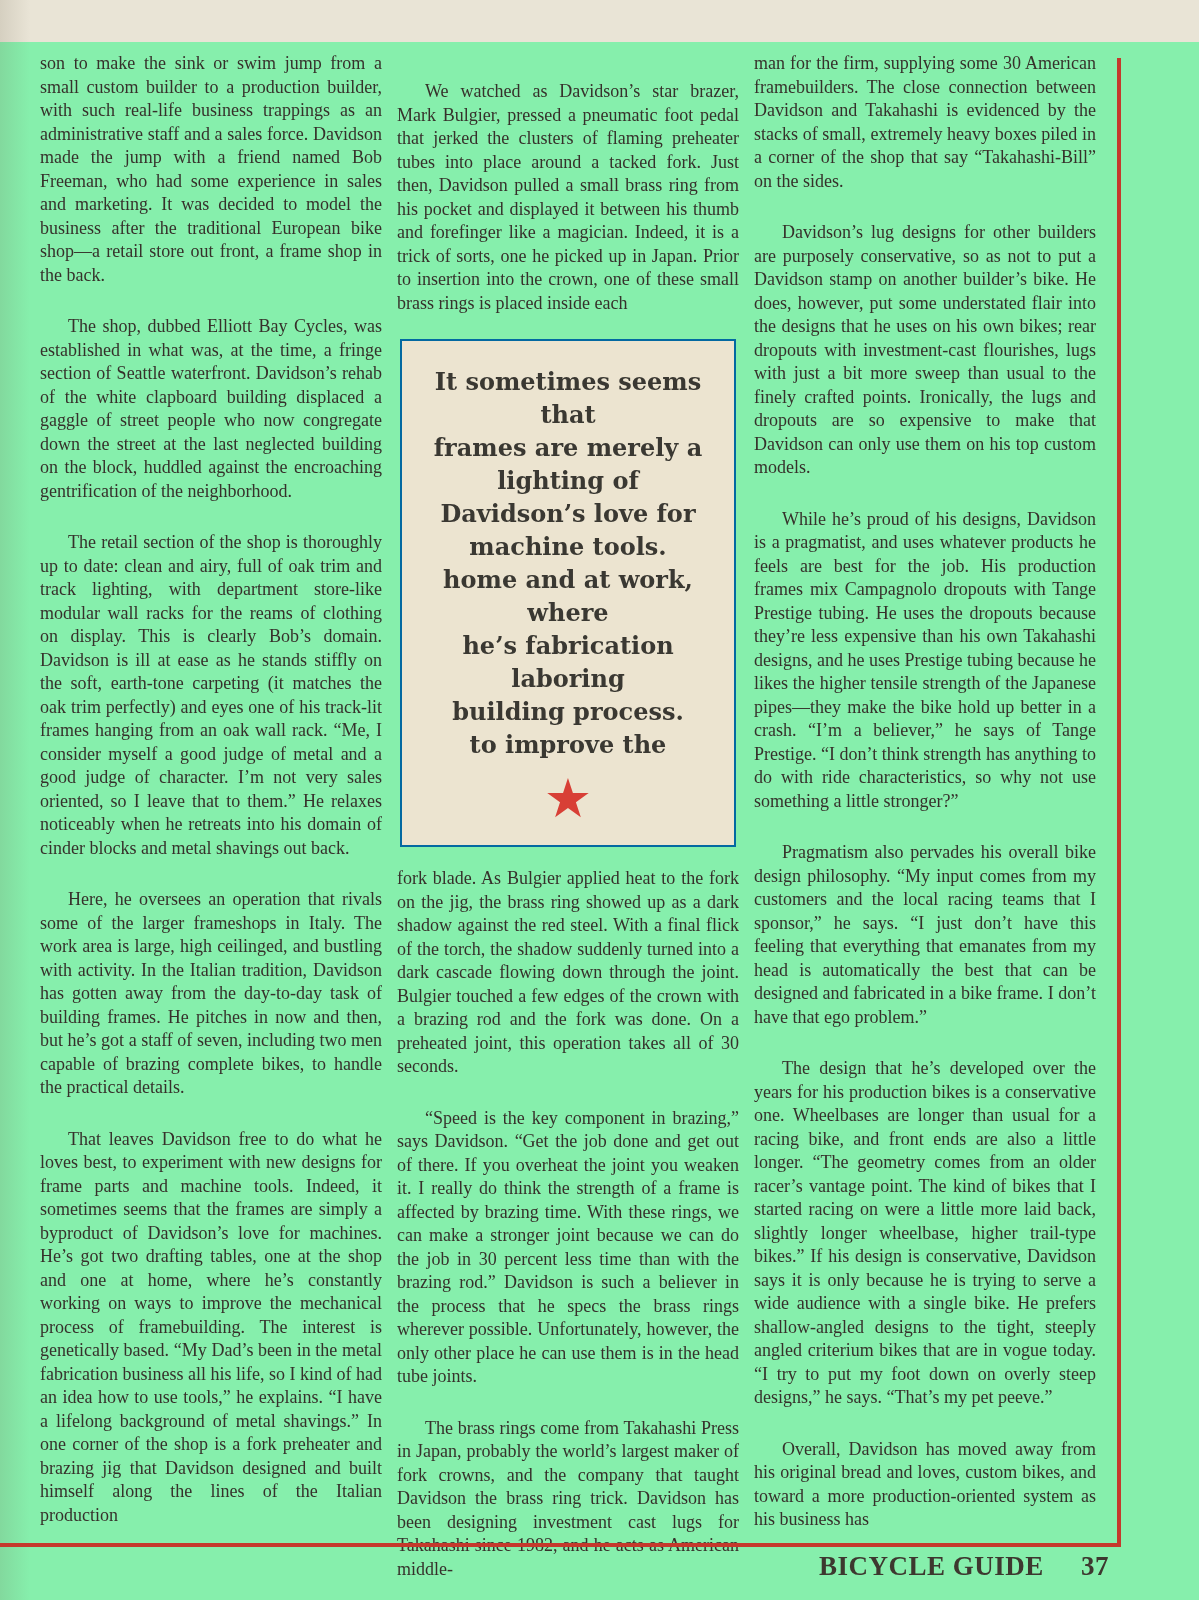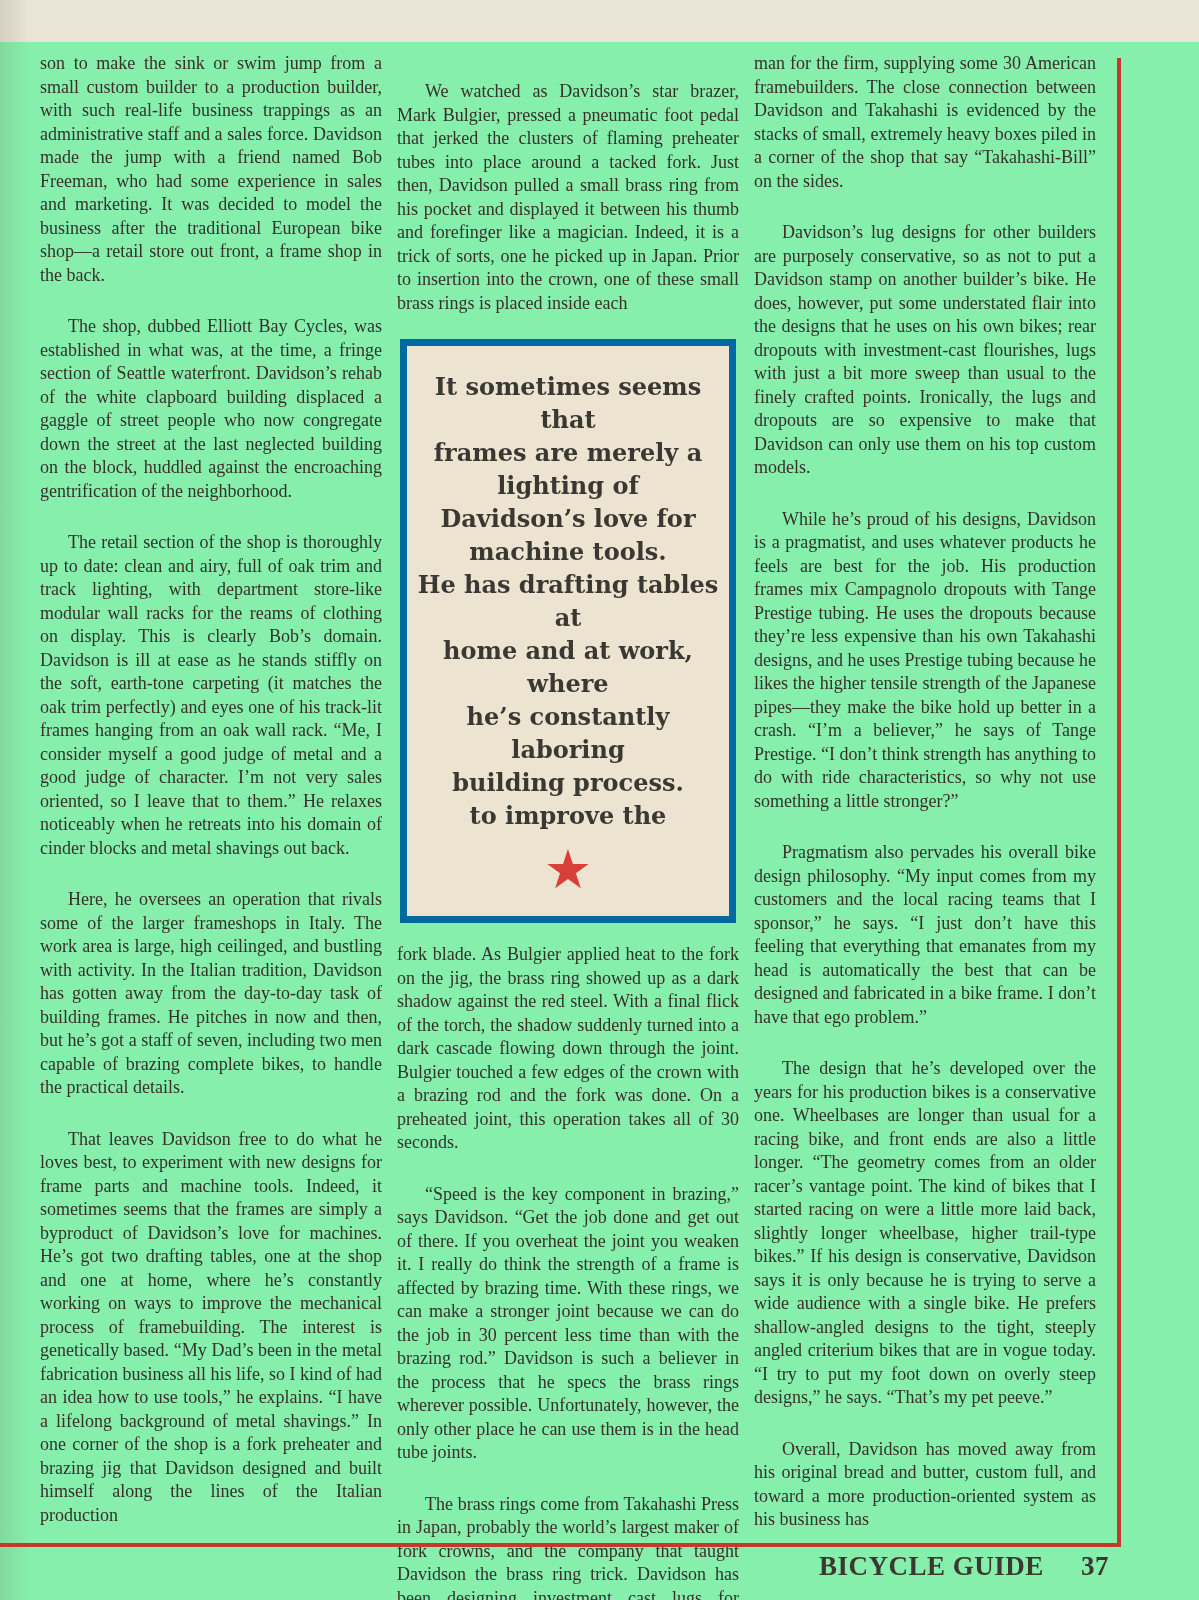--- a/index.html
+++ b/index.html
@@ -28,21 +28,21 @@
     width:342px;
     text-align:justify;
     font-size:18px;
     line-height:23.5px;
     color:#36312b;
   }
   .col p { margin:0; }
   p.ind { text-indent:28px;margin-top:28px; }
 
   .pullquote {
-    border:7px solid #0369a1;
+    border:2px solid #0369a1;
     margin:24px 3px 20px 3px;
     padding:24px 6px 18px 6px;
     text-align:center;
     background:#ece4d0;
   }
   .pq-line {
     font-family:"DejaVu Serif", serif;
     font-weight:bold;
     font-size:24px;
     line-height:33px;
@@ -94,40 +94,39 @@
 
     <div class="col">
       <p class="ind">We watched as Davidson’s star brazer, Mark Bulgier, pressed a pneumatic foot pedal that jerked the clusters of flaming preheater tubes into place around a tacked fork. Just then, Davidson pulled a small brass ring from his pocket and displayed it between his thumb and forefinger like a magician. Indeed, it is a trick of sorts, one he picked up in Japan. Prior to insertion into the crown, one of these small brass rings is placed inside each</p>
 
       <div class="pullquote">
         <div class="pq-line">It sometimes seems that</div>
         <div class="pq-line">frames are merely a</div>
         <div class="pq-line">lighting of</div>
         <div class="pq-line">Davidson’s love for</div>
         <div class="pq-line">machine tools.</div>
-        <div class="pq-line">He has drafting tables at</div>
         <div class="pq-line">home and at work, where</div>
-        <div class="pq-line">he’s constantly laboring</div>
+        <div class="pq-line">he’s fabrication laboring</div>
         <div class="pq-line">building process.</div>
         <div class="pq-line">to improve the</div>
         <div class="pq-star">★</div>
       </div>
 
       <p class="cont">fork blade. As Bulgier applied heat to the fork on the jig, the brass ring showed up as a dark shadow against the red steel. With a final flick of the torch, the shadow suddenly turned into a dark cascade flowing down through the joint. Bulgier touched a few edges of the crown with a brazing rod and the fork was done. On a preheated joint, this operation takes all of 30 seconds.</p>
       <p class="ind">“Speed is the key component in brazing,” says Davidson. “Get the job done and get out of there. If you overheat the joint you weaken it. I really do think the strength of a frame is affected by brazing time. With these rings, we can make a stronger joint because we can do the job in 30 percent less time than with the brazing rod.” Davidson is such a believer in the process that he specs the brass rings wherever possible. Unfortunately, however, the only other place he can use them is in the head tube joints.</p>
       <p class="ind">The brass rings come from Takahashi Press in Japan, probably the world’s largest maker of fork crowns, and the company that taught Davidson the brass ring trick. Davidson has been designing investment cast lugs for Takahashi since 1982, and he acts as American middle-</p>
     </div>
 
     <div class="col">
       <p class="cont">man for the firm, supplying some 30 American framebuilders. The close connection between Davidson and Takahashi is evidenced by the stacks of small, extremely heavy boxes piled in a corner of the shop that say “Takahashi-Bill” on the sides.</p>
       <p class="ind">Davidson’s lug designs for other builders are purposely conservative, so as not to put a Davidson stamp on another builder’s bike. He does, however, put some understated flair into the designs that he uses on his own bikes; rear dropouts with investment-cast flourishes, lugs with just a bit more sweep than usual to the finely crafted points. Ironically, the lugs and dropouts are so expensive to make that Davidson can only use them on his top custom models.</p>
       <p class="ind">While he’s proud of his designs, Davidson is a pragmatist, and uses whatever products he feels are best for the job. His production frames mix Campagnolo dropouts with Tange Prestige tubing. He uses the dropouts because they’re less expensive than his own Takahashi designs, and he uses Prestige tubing because he likes the higher tensile strength of the Japanese pipes—they make the bike hold up better in a crash. “I’m a believer,” he says of Tange Prestige. “I don’t think strength has anything to do with ride characteristics, so why not use something a little stronger?”</p>
       <p class="ind">Pragmatism also pervades his overall bike design philosophy. “My input comes from my customers and the local racing teams that I sponsor,” he says. “I just don’t have this feeling that everything that emanates from my head is automatically the best that can be designed and fabricated in a bike frame. I don’t have that ego problem.”</p>
       <p class="ind">The design that he’s developed over the years for his production bikes is a conservative one. Wheelbases are longer than usual for a racing bike, and front ends are also a little longer. “The geometry comes from an older racer’s vantage point. The kind of bikes that I started racing on were a little more laid back, slightly longer wheelbase, higher trail-type bikes.” If his design is conservative, Davidson says it is only because he is trying to serve a wide audience with a single bike. He prefers shallow-angled designs to the tight, steeply angled criterium bikes that are in vogue today. “I try to put my foot down on overly steep designs,” he says. “That’s my pet peeve.”</p>
-      <p class="ind">Overall, Davidson has moved away from his original bread and butter, custom full, and toward a more production-oriented system as his business has</p>
+      <p class="ind">Overall, Davidson has moved away from his original bread and loves, custom bikes, and toward a more production-oriented system as his business has</p>
     </div>
 
   </div>
 
   <div class="red-vline"></div>
   <div class="red-hline"></div>
 
   <div class="footer">
     <span class="mag">BICYCLE GUIDE</span>
     <span class="pnum">37</span>

